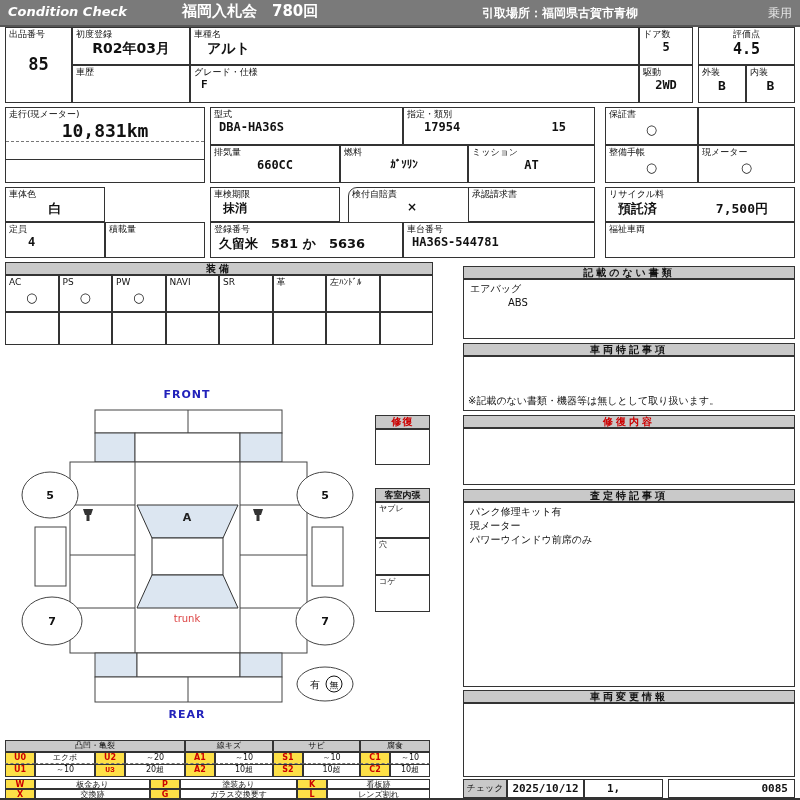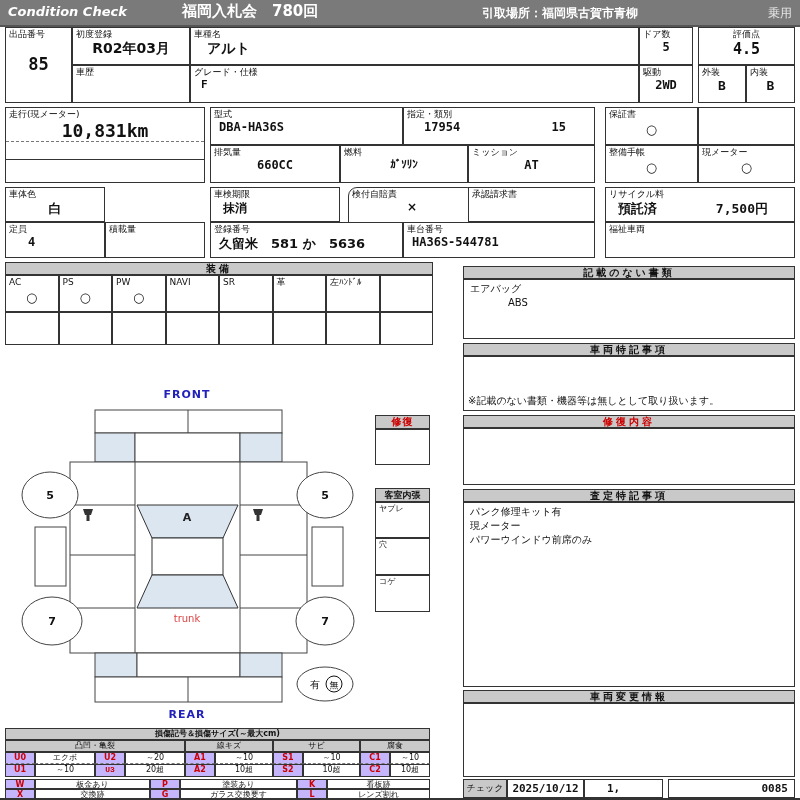--- a/index.html
+++ b/index.html
@@ -7,21 +7,21 @@
   #sheet{position:relative;width:800px;height:800px;background:#fff;overflow:hidden;}
   .c{position:absolute;border:1px solid #333;box-sizing:border-box;background:#fff;}
   .lb{display:block;font-size:9px;line-height:10px;padding:1px 3px;white-space:nowrap;color:#111;}
   .v{font-weight:bold;text-align:center;font-family:"DejaVu Sans Mono","DejaVu Sans",monospace;}
   .vj{font-weight:bold;}
   .hd{position:absolute;box-sizing:border-box;border:1px solid #333;background:#c9c9c9;font-size:10px;line-height:12px;text-align:center;letter-spacing:3px;font-weight:bold;color:#111;}
   .red{color:#cc0000;}
   .circle{font-size:13px;text-align:center;line-height:20px;}
   .content{font-size:10px;line-height:14px;padding:2px 6px;}
   .lg{position:absolute;box-sizing:border-box;border:1px solid #333;font-size:8px;line-height:10px;text-align:center;overflow:hidden;}
-  .lgc{background:#c4b5fd;color:#cc0000;font-weight:bold;}
+  .lgc{background:#fde047;color:#cc0000;font-weight:bold;}
   .dash{border-bottom:1px dashed #777 !important;}
   svg text{font-family:"DejaVu Sans","Liberation Sans",sans-serif;}
 </style>
 </head>
 <body>
 
 <div id="sheet">
 
   <div style="position:absolute;left:0;top:0;width:800px;height:25px;background:#7a7a7a;border-bottom:2px solid #555;">
     <span style="position:absolute;left:8px;top:4px;color:#fff;font-style:italic;font-weight:bold;font-size:13px;">Condition  Check</span>
@@ -295,21 +295,20 @@
     <rect x="95" y="292" width="187" height="25" fill="#fff" stroke="#444"></rect>
     <line x1="188" y1="292" x2="188" y2="317" stroke="#444"></line>
     <text x="187" y="333" text-anchor="middle" font-size="11" font-weight="bold" fill="#2222bb" letter-spacing="1">REAR</text>
 
     <ellipse cx="325" cy="299" rx="28" ry="17" fill="#fff" stroke="#444"></ellipse>
     <text x="315" y="303" text-anchor="middle" font-size="10" fill="#111">有</text>
     <circle cx="334" cy="299" r="8" fill="none" stroke="#111"></circle>
     <text x="334" y="302.5" text-anchor="middle" font-size="9" fill="#111">無</text>
   </svg>
 
-  <div class="lg" style="left:5px;top:728px;width:425px;height:12px;background:#c9c9c9;font-weight:bold;">損傷記号＆損傷サイズ(～最大cm)</div>
   <div class="lg" style="left:5px;top:740px;width:180px;height:12px;background:#c9c9c9;">凸凹・亀裂</div>
   <div class="lg" style="left:185px;top:740px;width:88px;height:12px;background:#c9c9c9;">線キズ</div>
   <div class="lg" style="left:273px;top:740px;width:87px;height:12px;background:#c9c9c9;">サビ</div>
   <div class="lg" style="left:360px;top:740px;width:70px;height:12px;background:#c9c9c9;">腐食</div>
 
   <div class="lg lgc dash" style="left:5px;top:752px;width:30px;height:12px;">U0</div>
   <div class="lg dash" style="left:35px;top:752px;width:60px;height:12px;">エクボ</div>
   <div class="lg lgc dash" style="left:95px;top:752px;width:30px;height:12px;">U2</div>
   <div class="lg dash" style="left:125px;top:752px;width:60px;height:12px;">～20</div>
   <div class="lg lgc dash" style="left:185px;top:752px;width:30px;height:12px;">A1</div>

